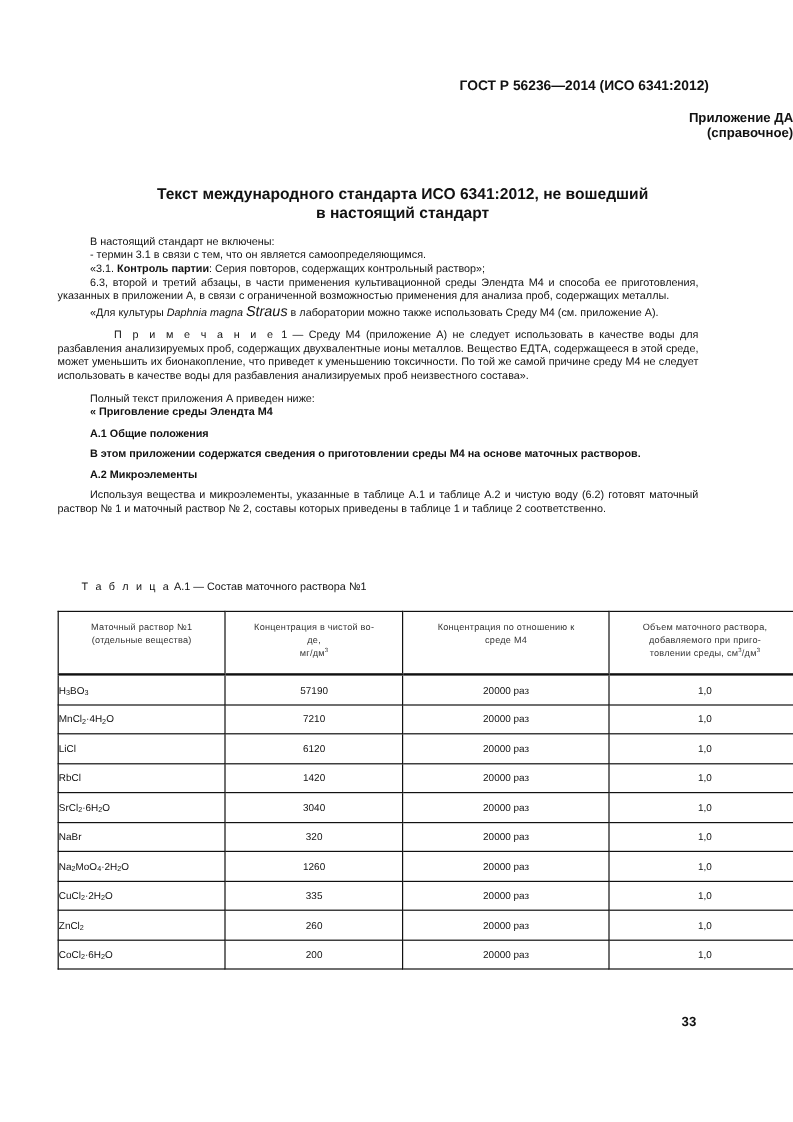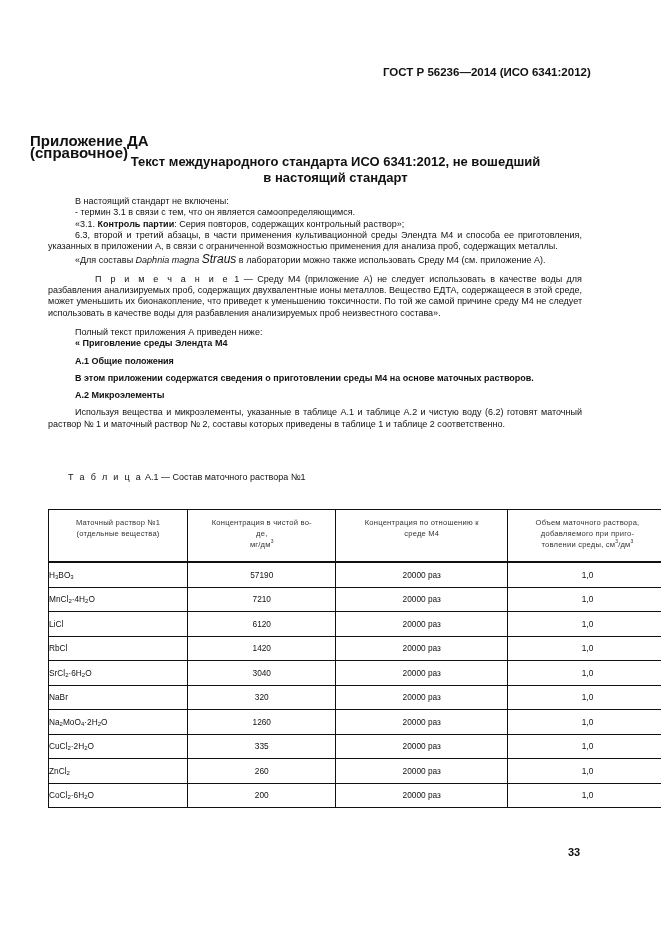--- a/index.html
+++ b/index.html
@@ -1,30 +1,30 @@
 <!DOCTYPE html>
 <html><head>
 <meta charset="utf-8">
 <style>
   html, body { margin: 0; padding: 0; background: #ffffff; }
   body { width: 661px; height: 935px; position: relative; overflow: hidden;
          font-family: "Liberation Sans", sans-serif; color: #111; }
   .abs { position: absolute; }
   .gost { left: 383px; top: 66px; font-size: 11.5px; font-weight: bold; white-space: nowrap; }
-  .appx { left: 0; width: 661px; top: 93px; text-align: left; font-size: 15px; font-weight: bold; line-height: 12px; margin-top: 42px; }
+  .appx { left: 0; width: 661px; top: 93px; text-align: right; font-size: 11px; font-weight: bold; line-height: 12px; }
   .appx div { padding-left: 30px; }
   .title { left: 0; width: 657px; top: 154px; text-align: center; font-size: 13px; font-weight: bold; line-height: 16px; }
   .title div { padding-left: 14px; }
   .text { left: 48px; width: 534px; font-size: 9px; line-height: 11.3px; text-align: justify; }
   .indent { text-indent: 27px; }
   .p { margin: 0; }
   .sp { letter-spacing: 2.2px; padding-left: 20px; }
   .straus { font-style: italic; font-size: 12px; }
   .bold { font-weight: bold; }
-  .tcap { left: 48px; top: 472px; font-size: 9px; }
+  .tcap { left: 48px; top: 484px; font-size: 9px; }
   table.t { position: absolute; left: 48px; top: 509px; width: 620px; border-collapse: collapse; font-size: 8.3px; }
   table.t td, table.t th { border: 1.3px solid #111; padding: 0; }
   table.t th { font-weight: normal; color: #333; line-height: 11px; height: 44px; vertical-align: top; padding-top: 7px; font-size: 7.6px; letter-spacing: 0.2px; }
   table.t thead tr th { border-bottom: 2.5px solid #111; }
   table.t td { height: 23.5px; }
   td.c1 { text-align: left; padding-left: 6px; }
   td.cc { text-align: center; }
   sub { font-size: 6px; vertical-align: -1px; line-height: 0; }
   sup { font-size: 5px; vertical-align: 4px; line-height: 0; }
   .pagenum { left: 568px; top: 846px; font-size: 11px; font-weight: bold; }
@@ -42,21 +42,21 @@
 <div class="abs title">
   <div>Текст международного стандарта ИСО 6341:2012, не вошедший</div>
   <div>в настоящий стандарт</div>
 </div>
 
 <div class="abs text" style="top:196px;">
   <p class="p indent">В настоящий стандарт не включены:</p>
   <p class="p indent">- термин 3.1 в связи с тем, что он является самоопределяющимся.</p>
   <p class="p indent"><span>«3.1. </span><span class="bold">Контроль партии</span><span>: Серия повторов, содержащих контрольный раствор»;</span></p>
   <p class="p indent">6.3, второй и третий абзацы, в части применения культивационной среды Элендта М4 и способа ее приготовления, указанных в приложении А, в связи с ограниченной возможностью применения для анализа проб, содержащих металлы.</p>
-  <p class="p indent" style="margin-top:2px;"><span>«Для составы </span><i>Daphnia magna</i> <span class="straus">Straus</span><span> в лаборатории можно также использовать Среду М4 (см. приложение А).</span></p>
+  <p class="p indent" style="margin-top:2px;"><span>«Для культуры </span><i>Daphnia magna</i> <span class="straus">Straus</span><span> в лаборатории можно также использовать Среду М4 (см. приложение А).</span></p>
   <p class="p indent" style="margin-top:7px;"><span class="sp">П р и м е ч а н и е</span><span> 1 — Среду М4 (приложение А) не следует использовать в качестве воды для разбавления анализируемых проб, содержащих двухвалентные ионы металлов. Вещество ЕДТА, содержащееся в этой среде, может уменьшить их бионакопление, что приведет к уменьшению токсичности. По той же самой причине среду М4 не следует использовать в качестве воды для разбавления анализируемых проб неизвестного состава».</span></p>
   <p class="p indent" style="margin-top:8px;">Полный текст приложения А приведен ниже:</p>
   <p class="p indent bold">« Приговление среды Элендта М4</p>
   <p class="p indent bold" style="margin-top:6px;">А.1 Общие положения</p>
   <p class="p indent" style="margin-top:6px;font-weight:bold;">В этом приложении содержатся сведения о приготовлении среды М4 на основе маточных растворов.</p>
   <p class="p indent bold" style="margin-top:6px;">А.2 Микроэлементы</p>
   <p class="p indent" style="margin-top:6px;">Используя вещества и микроэлементы, указанные в таблице А.1 и таблице А.2 и чистую воду (6.2) готовят маточный раствор № 1 и маточный раствор № 2, составы которых приведены в таблице 1 и таблице 2 соответственно.</p>
 </div>
 
 <div class="abs tcap"><span class="sp" style="letter-spacing:1.8px">Т а б л и ц а</span><span> А.1 — Состав маточного раствора №1</span></div>

